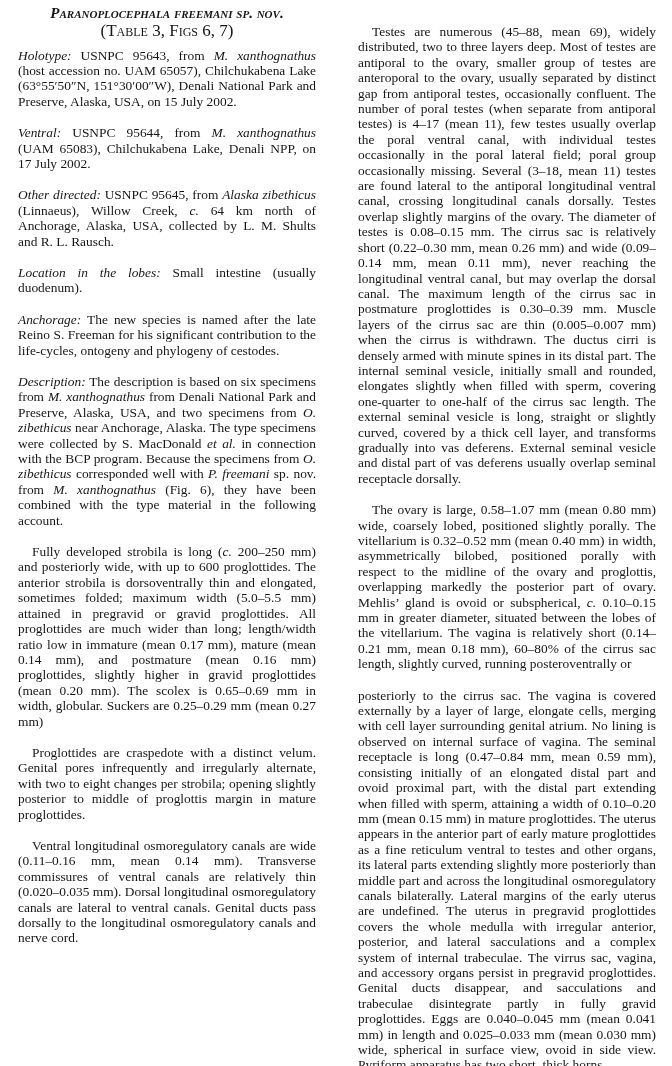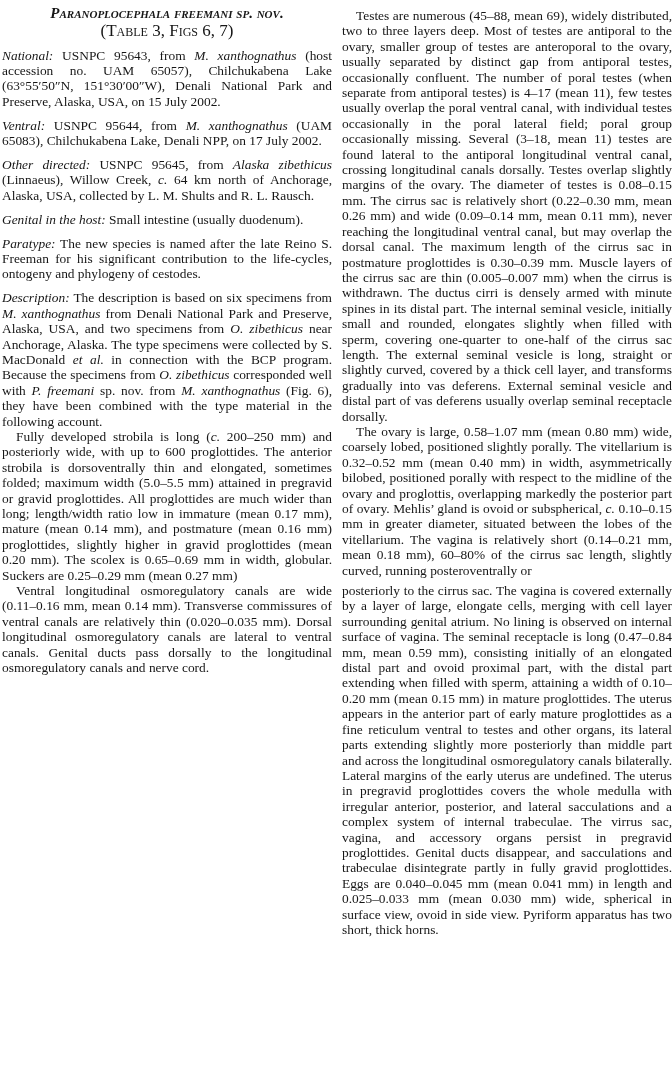--- a/index.html
+++ b/index.html
@@ -44,41 +44,42 @@
   }
   .heading-subtitle {
     margin: 0 0 2px 0;
     text-align: center;
     font-size: 17px;
     font-weight: normal;
     font-style: normal;
     font-variant: small-caps;
     line-height: 17px;
   }
-  p.para { margin: 0; padding: 0; }
+  p.para { margin: 16px; padding: 0; }
   p.section { margin-top: 8.5px; }
   p.indent { text-indent: 14px; }
   p.cont { margin-top: 5px; }
 </style>
 </head>
 <body>
 
 <div class="page">
 
   <div class="column col-left">
     <h1 class="heading-title">Paranoplocephala freemani sp. nov.</h1>
     <h2 class="heading-subtitle">(Table 3, Figs 6, 7)</h2>
 
-    <p class="para section"><i>National:</i> USNPC 95643, from <i>M. xanthognathus</i> (host accession no. UAM 65057), Chilchukabena Lake (63°55′50″N, 151°30′00″W), Denali National Park and Preserve, Alaska, USA, on 15 July 2002.</p>
+    <p class="para section"><i>Holotype:</i> USNPC 95643, from <i>M. xanthognathus</i> (host accession no. UAM 65057), Chilchukabena Lake (63°55′50″N, 151°30′00″W), Denali National Park and Preserve, Alaska, USA, on 15 July 2002.</p>
     <p class="para section"><i>Ventral:</i> USNPC 95644, from <i>M. xanthognathus</i> (UAM 65083), Chilchukabena Lake, Denali NPP, on 17 July 2002.</p>
     <p class="para section"><i>Other directed:</i> USNPC 95645, from <i>Alaska zibethicus</i> (Linnaeus), Willow Creek, <i>c.</i> 64 km north of Anchorage, Alaska, USA, collected by L. M. Shults and R. L. Rausch.</p>
-    <p class="para section"><i>Genital in the host:</i> Small intestine (usually duodenum).</p>
-    <p class="para section"><i>Paratype:</i> The new species is named after the late Reino S. Freeman for his significant contribution to the life-cycles, ontogeny and phylogeny of cestodes.</p>
+    <p class="para section"><i>Location in the lobes:</i> Small intestine (usually duodenum).</p>
+    <p class="para section"><i>Anchorage:</i> The new species is named after the late Reino S. Freeman for his significant contribution to the life-cycles, ontogeny and phylogeny of cestodes.</p>
     <p class="para section"><i>Description:</i> The description is based on six specimens from <i>M. xanthognathus</i> from Denali National Park and Preserve, Alaska, USA, and two specimens from <i>O. zibethicus</i> near Anchorage, Alaska. The type specimens were collected by S. MacDonald <i>et al.</i> in connection with the BCP program. Because the specimens from <i>O. zibethicus</i> corresponded well with <i>P. freemani</i> sp. nov. from <i>M. xanthognathus</i> (Fig. 6), they have been combined with the type material in the following account.</p>
     <p class="para indent">Fully developed strobila is long (<i>c.</i> 200–250 mm) and posteriorly wide, with up to 600 proglottides. The anterior strobila is dorsoventrally thin and elongated, sometimes folded; maximum width (5.0–5.5 mm) attained in pregravid or gravid proglottides. All proglottides are much wider than long; length/width ratio low in immature (mean 0.17 mm), mature (mean 0.14 mm), and postmature (mean 0.16 mm) proglottides, slightly higher in gravid proglottides (mean 0.20 mm). The scolex is 0.65–0.69 mm in width, globular. Suckers are 0.25–0.29 mm (mean 0.27 mm)</p>
+    <p class="para indent">Proglottides are craspedote with a distinct velum. Genital pores infrequently and irregularly alternate, with two to eight changes per strobila; opening slightly posterior to middle of proglottis margin in mature proglottides.</p>
     <p class="para indent">Ventral longitudinal osmoregulatory canals are wide (0.11–0.16 mm, mean 0.14 mm). Transverse commissures of ventral canals are relatively thin (0.020–0.035 mm). Dorsal longitudinal osmoregulatory canals are lateral to ventral canals. Genital ducts pass dorsally to the longitudinal osmoregulatory canals and nerve cord.</p>
   </div>
 
   <div class="column col-right">
     <p class="para indent">Testes are numerous (45–88, mean 69), widely distributed, two to three layers deep. Most of testes are antiporal to the ovary, smaller group of testes are anteroporal to the ovary, usually separated by distinct gap from antiporal testes, occasionally confluent. The number of poral testes (when separate from antiporal testes) is 4–17 (mean 11), few testes usually overlap the poral ventral canal, with individual testes occasionally in the poral lateral field; poral group occasionally missing. Several (3–18, mean 11) testes are found lateral to the antiporal longitudinal ventral canal, crossing longitudinal canals dorsally. Testes overlap slightly margins of the ovary. The diameter of testes is 0.08–0.15 mm. The cirrus sac is relatively short (0.22–0.30 mm, mean 0.26 mm) and wide (0.09–0.14 mm, mean 0.11 mm), never reaching the longitudinal ventral canal, but may overlap the dorsal canal. The maximum length of the cirrus sac in postmature proglottides is 0.30–0.39 mm. Muscle layers of the cirrus sac are thin (0.005–0.007 mm) when the cirrus is withdrawn. The ductus cirri is densely armed with minute spines in its distal part. The internal seminal vesicle, initially small and rounded, elongates slightly when filled with sperm, covering one-quarter to one-half of the cirrus sac length. The external seminal vesicle is long, straight or slightly curved, covered by a thick cell layer, and transforms gradually into vas deferens. External seminal vesicle and distal part of vas deferens usually overlap seminal receptacle dorsally.</p>
     <p class="para indent">The ovary is large, 0.58–1.07 mm (mean 0.80 mm) wide, coarsely lobed, positioned slightly porally. The vitellarium is 0.32–0.52 mm (mean 0.40 mm) in width, asymmetrically bilobed, positioned porally with respect to the midline of the ovary and proglottis, overlapping markedly the posterior part of ovary. Mehlis’ gland is ovoid or subspherical, <i>c.</i> 0.10–0.15 mm in greater diameter, situated between the lobes of the vitellarium. The vagina is relatively short (0.14–0.21 mm, mean 0.18 mm), 60–80% of the cirrus sac length, slightly curved, running posteroventrally or</p>
     <p class="para cont">posteriorly to the cirrus sac. The vagina is covered externally by a layer of large, elongate cells, merging with cell layer surrounding genital atrium. No lining is observed on internal surface of vagina. The seminal receptacle is long (0.47–0.84 mm, mean 0.59 mm), consisting initially of an elongated distal part and ovoid proximal part, with the distal part extending when filled with sperm, attaining a width of 0.10–0.20 mm (mean 0.15 mm) in mature proglottides. The uterus appears in the anterior part of early mature proglottides as a fine reticulum ventral to testes and other organs, its lateral parts extending slightly more posteriorly than middle part and across the longitudinal osmoregulatory canals bilaterally. Lateral margins of the early uterus are undefined. The uterus in pregravid proglottides covers the whole medulla with irregular anterior, posterior, and lateral sacculations and a complex system of internal trabeculae. The virrus sac, vagina, and accessory organs persist in pregravid proglottides. Genital ducts disappear, and sacculations and trabeculae disintegrate partly in fully gravid proglottides. Eggs are 0.040–0.045 mm (mean 0.041 mm) in length and 0.025–0.033 mm (mean 0.030 mm) wide, spherical in surface view, ovoid in side view. Pyriform apparatus has two short, thick horns.</p>
   </div>
 
 </div>

